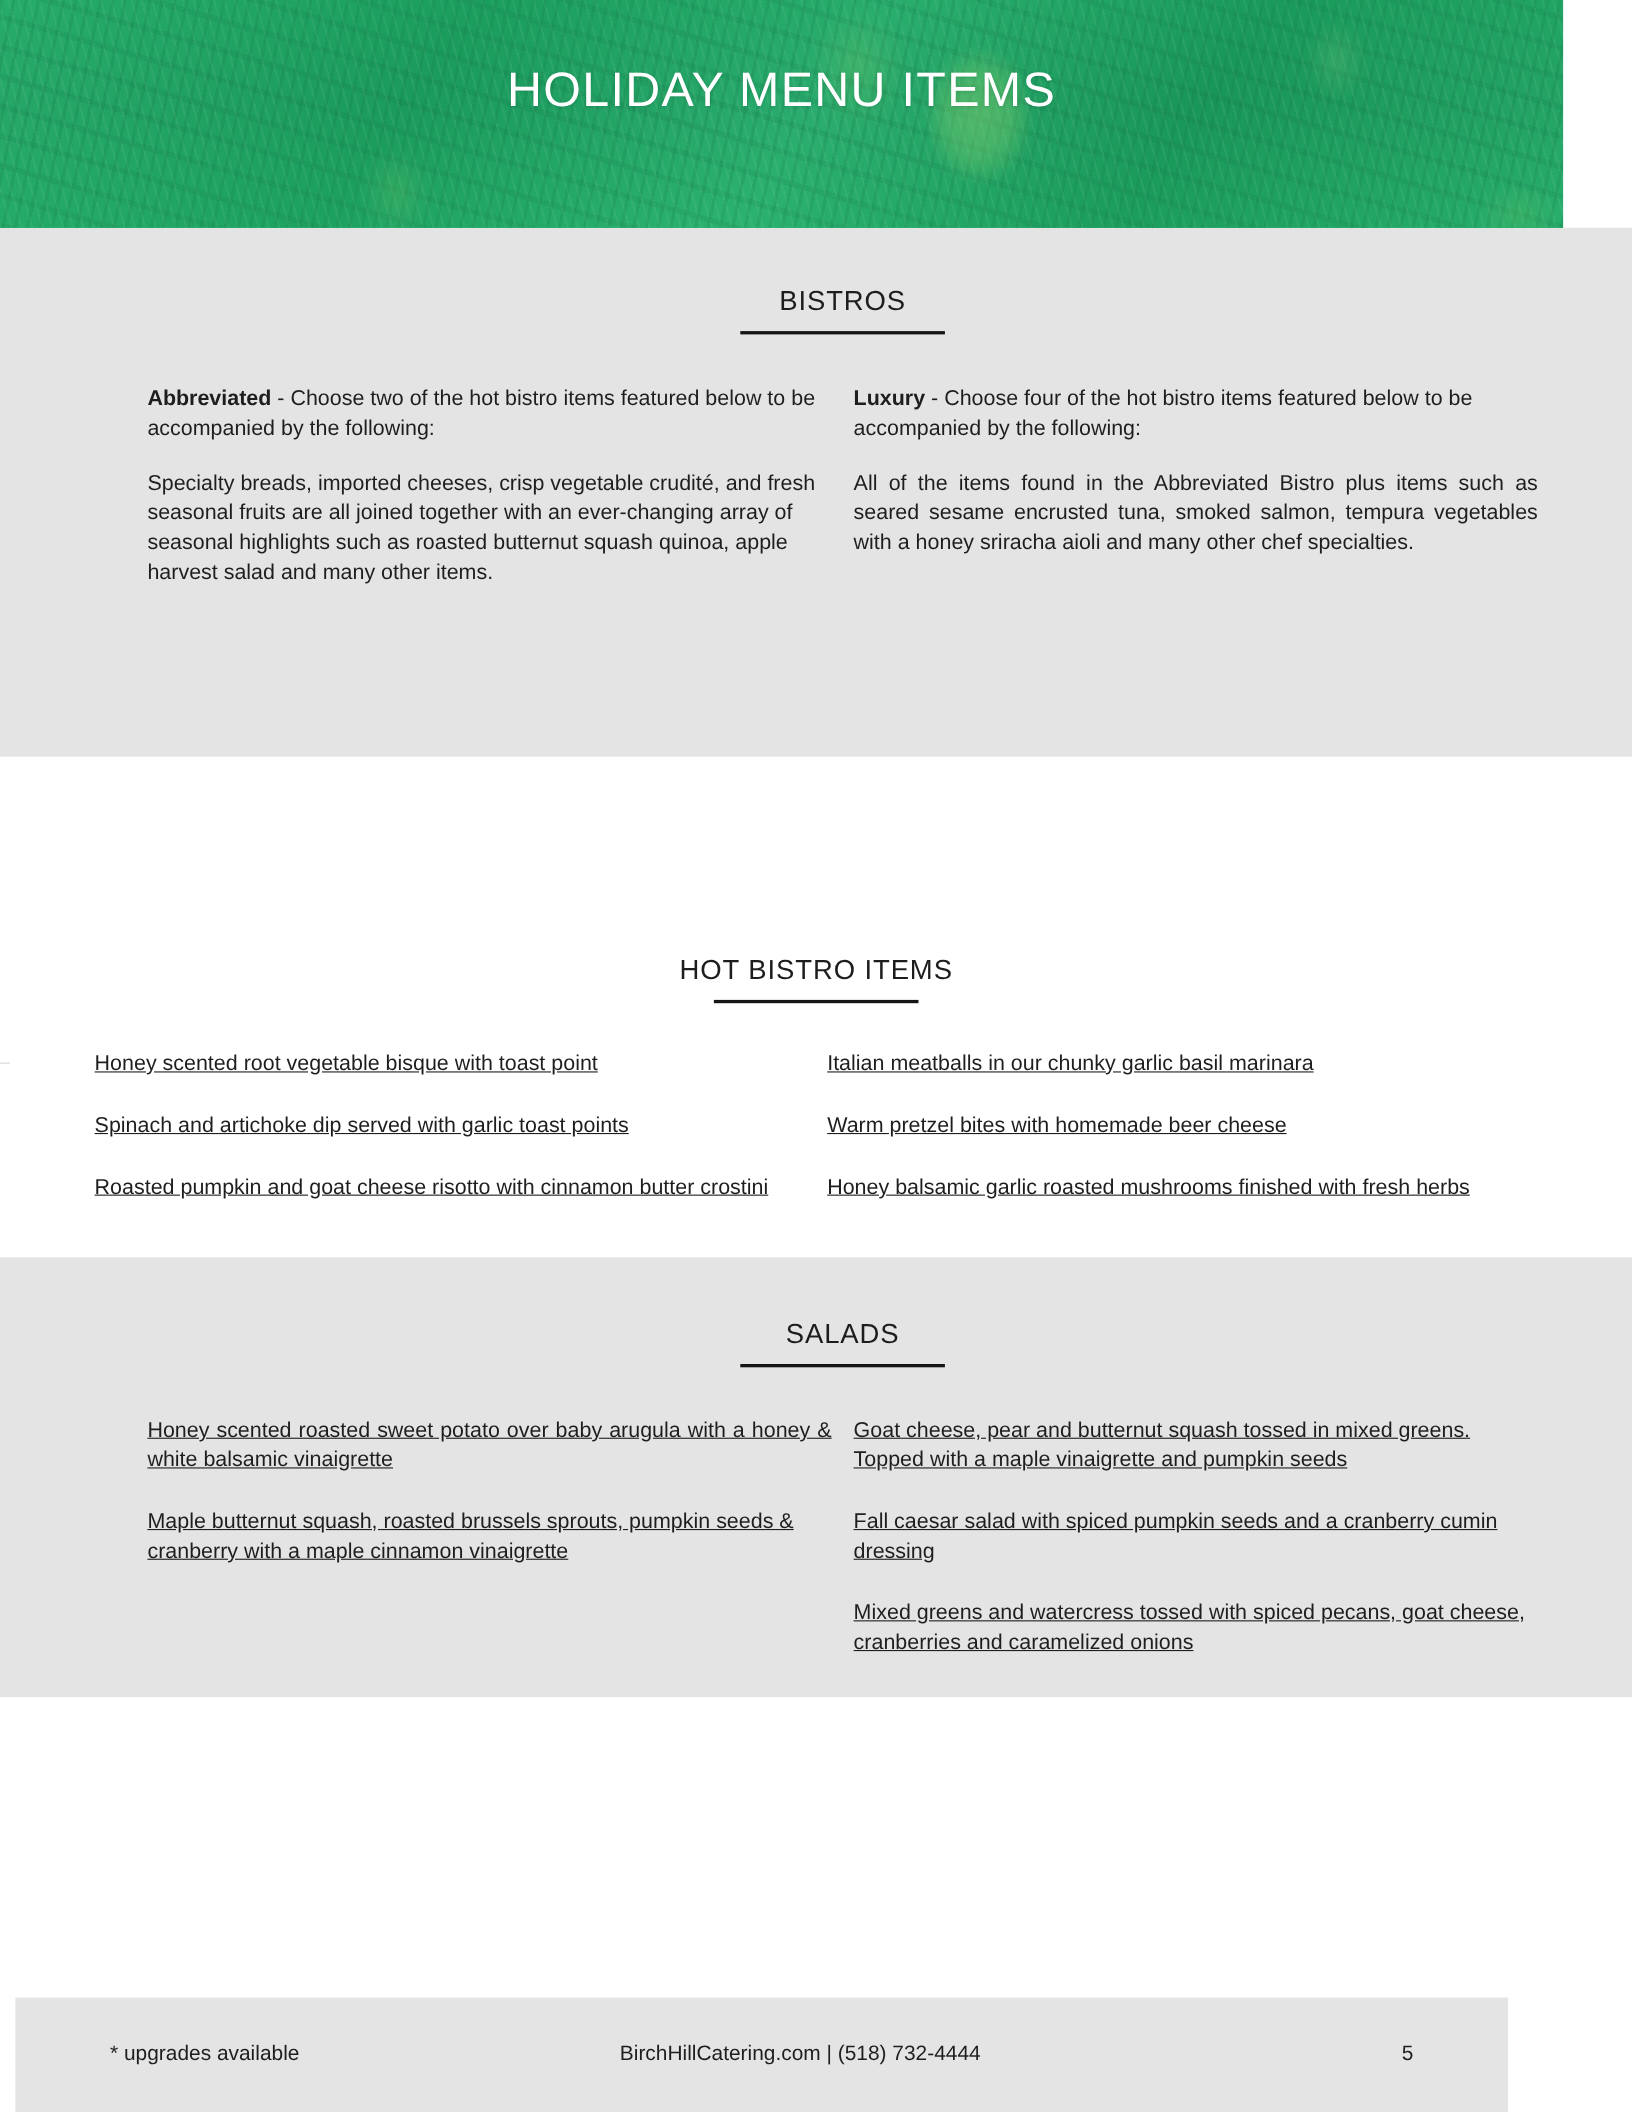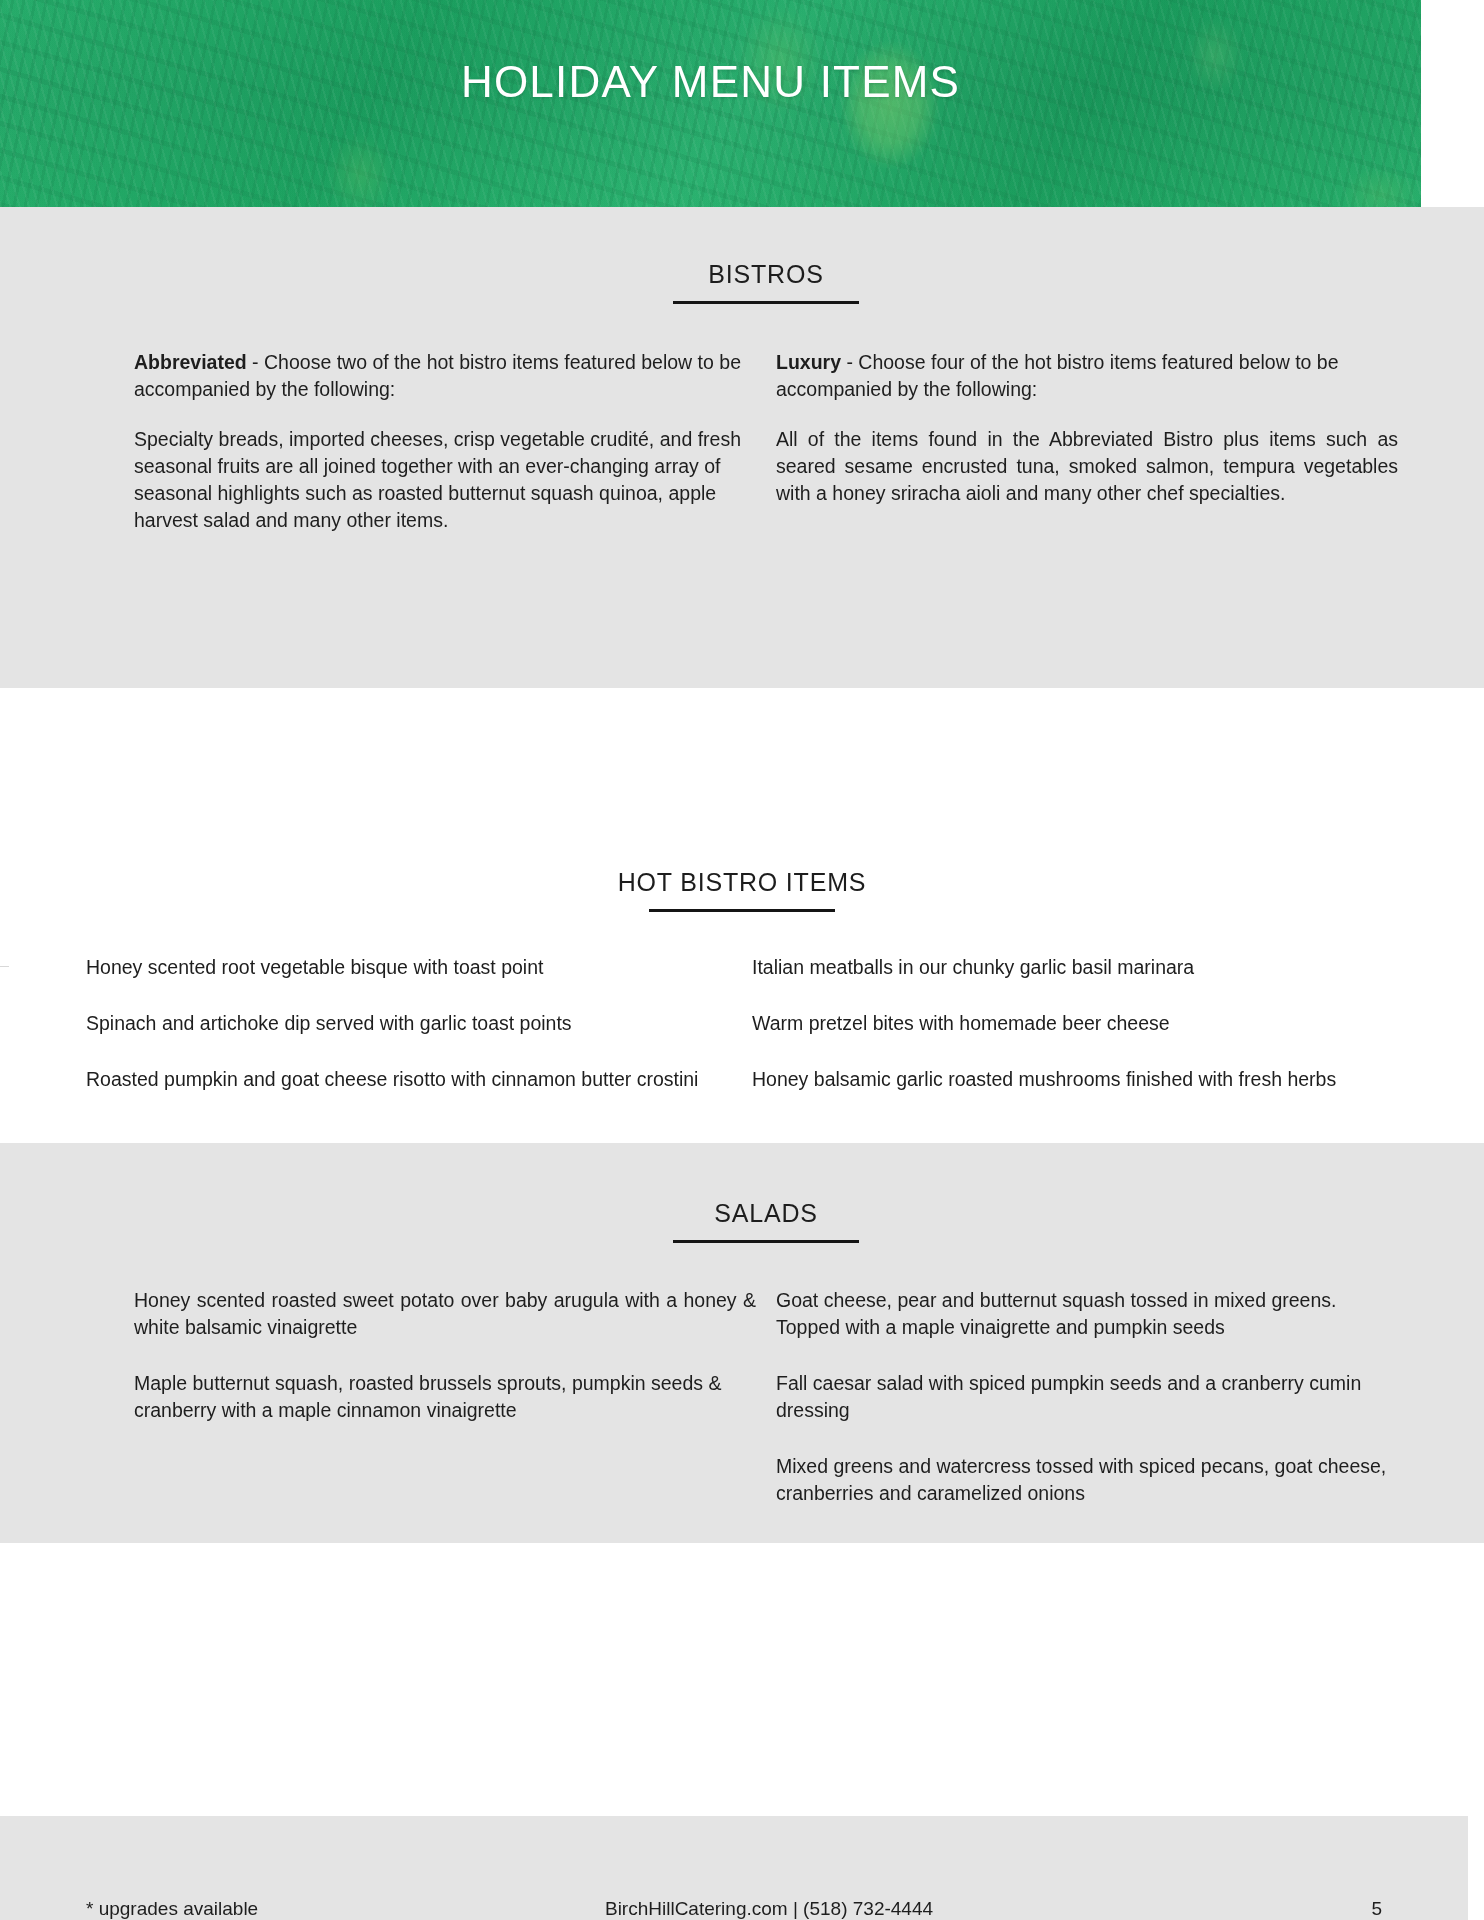--- a/index.html
+++ b/index.html
@@ -95,20 +95,21 @@
     color: #1e1e1e;
   }
   .para.justify { text-align: justify; }
   .para b { font-weight: 700; }
 
   .menu-item {
     font-size: 19.5px;
     line-height: 1.38;
     margin: 0 0 29px 0;
     color: #1e1e1e;
+    text-decoration: underline;
   }
   .menu-item.justify { text-align: justify; }
 
   
   #bistros-section { padding-top: 53px; padding-bottom: 42px; height: 481px; box-sizing: border-box; }
   #bistros-heading-wrap { margin-bottom: 45px; }
   #hot-bistro-section { padding-top: 98px; height: 289px; box-sizing: border-box; }
   #hot-bistro-heading-wrap { margin-bottom: 42px; }
   #salads-section { padding-top: 56px; height: 400px; box-sizing: border-box; }
   #salads-heading-wrap { margin-bottom: 44px; }
@@ -121,27 +122,27 @@
     left: 0;
     top: 966px;
     width: 9px;
     height: 1px;
     background: #d8d8d8;
   }
 
   
   .footer {
     position: absolute;
-    left: 0;
+    left: 14px;
     bottom: 0;
-    width: 1468px;
+    width: 1357px;
     height: 104px;
     background: #e4e4e4;
     display: flex;
-    align-items: flex-end;
+    align-items: center;
     box-sizing: border-box;
     padding: 0 86px;
   }
   .footer-left {
     font-size: 19px;
     color: #1e1e1e;
     flex: 0 0 auto;
     width: 300px;
   }
   .footer-center {

